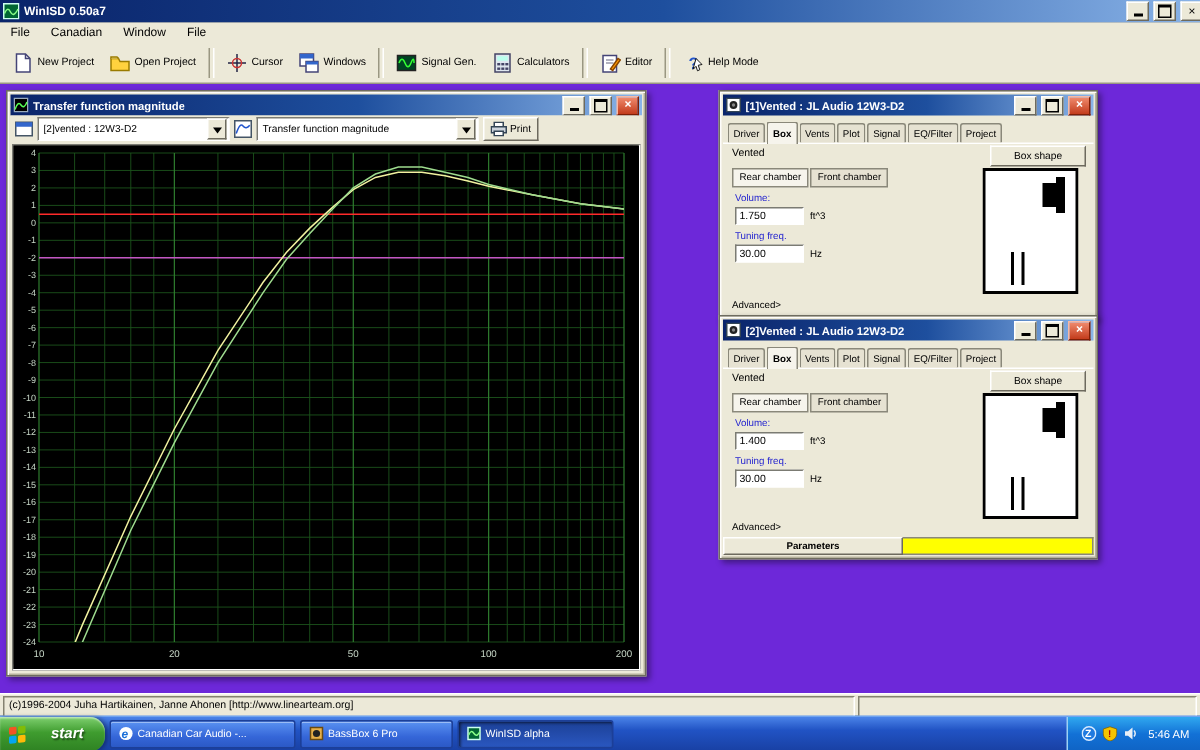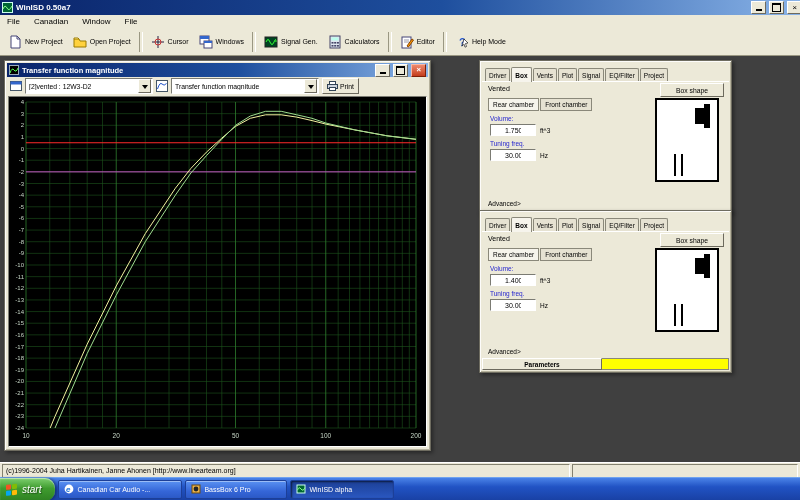--- a/index.html
+++ b/index.html
@@ -22,24 +22,24 @@
   .dd{width:11px;height:12px;margin-left:3px;background:#ece9d8;border:1px solid;border-color:#fff #6d6a5e #6d6a5e #fff;display:flex;align-items:center;justify-content:center;flex:none;}
   .dd::after{content:"";border:3px solid transparent;border-top:4px solid #000;margin-top:4px;}
   .btn{background:#ece9d8;border:1px solid;border-color:#fff #6d6a5e #6d6a5e #fff;font-size:6.8px;display:inline-flex;align-items:center;justify-content:center;gap:2px;padding:0 4px;height:14px;color:#000;white-space:nowrap;}
   .chartbox{flex:1;background:#000;margin:1px;border:1px solid;border-color:#7b7b73 #fff #fff #7b7b73;overflow:hidden;}
   .tabrow{display:flex;align-items:flex-end;height:16px;padding:2px 3px 0;flex:none;border-bottom:1px solid #fff;}
   .tab{font-size:6.5px;height:12px;display:flex;align-items:center;padding:0 3px;background:#e6e2d2;border:1px solid #8a887a;border-bottom:none;border-radius:2px 2px 0 0;margin-right:1px;white-space:nowrap;}
   .tab.active{background:#f6f4ec;height:14px;margin-bottom:-1px;font-weight:bold;}
   .ctab{font-size:6.5px;height:11px;display:flex;align-items:center;padding:0 4px;background:#e6e2d2;border:1px solid #8a887a;margin-right:1px;white-space:nowrap;}
   .ctab.active{background:#f6f4ec;}
   .flabel{color:#2525cf;font-size:6.5px;}
-  .tinput{width:46px;height:12px;font-size:7px;font-family:inherit;border:1px solid;border-color:#7b7b73 #fff #fff #7b7b73;background:#fff;padding:0 14px;color:#000;box-sizing:border-box;}
+  .tinput{width:46px;height:12px;font-size:7px;font-family:inherit;border:1px solid;border-color:#7b7b73 #fff #fff #7b7b73;background:#fff;padding:0 2px;color:#000;box-sizing:border-box;}
   .unit{font-size:6.5px;}
   .statuscell{border:1px solid;border-color:#848270 #fff #fff #848270;font-size:7px;padding:0 3px;line-height:11px;height:12px;white-space:nowrap;overflow:hidden;}
-  .startbtn{height:23px;padding:0 14px 0 5px;display:flex;align-items:center;gap:4px;color:#fff;font-weight:normal;font-style:italic;font-size:10px;background:linear-gradient(#7ed06f,#3f9c2f 45%,#2e8122);border-radius:0 10px 10px 0;box-shadow:inset 0 1px 1px rgba(255,255,255,.5),2px 0 3px rgba(0,0,0,.35);text-shadow:1px 1px 1px rgba(0,0,0,.45);flex:none;}
+  .startbtn{height:23px;padding:0 14px 0 5px;display:flex;align-items:center;gap:16px;color:#fff;font-weight:bold;font-style:italic;font-size:10px;background:linear-gradient(#7ed06f,#3f9c2f 45%,#2e8122);border-radius:0 10px 10px 0;box-shadow:inset 0 1px 1px rgba(255,255,255,.5),2px 0 3px rgba(0,0,0,.35);text-shadow:1px 1px 1px rgba(0,0,0,.45);flex:none;}
   .taskbtn{height:17px;margin-left:3px;display:flex;align-items:center;gap:3px;padding:0 5px;font-size:7px;color:#fff;background:linear-gradient(#5a92f2,#3566d8 60%,#2b59c6);border:1px solid #1c3f98;border-radius:2px;box-shadow:inset 0 1px 0 rgba(255,255,255,.4);white-space:nowrap;overflow:hidden;flex:none;}
   .taskbtn.active{background:linear-gradient(#1c4096,#2a57c0);box-shadow:inset 1px 1px 2px rgba(0,0,0,.6);}
   .tray{height:23px;display:flex;align-items:center;gap:4px;padding:0 7px 0 9px;background:linear-gradient(#30a8f0,#1271d6 50%,#0f63c4);border-left:1px solid #9cd1f5;color:#fff;flex:none;}
   svg{display:block;}
 </style>
 </head>
 <body>
 
 <div class="abs tbar" style="left:0;top:0;width:800px;height:15px;font-size:8px;">
   <svg width="11" height="11" viewBox="0 0 11 11">
@@ -135,21 +135,21 @@
   <div class="tsep"></div>
   <div class="tbtn">
     <svg width="14" height="14" viewBox="0 0 14 14">
         <text x="4" y="11" font-size="11" font-weight="bold" fill="#25c">?</text>
         <path d="M9 4 l4 4 -2.5 0.5 1 3 -1.5 0.7 -1-3 -2 2 z" fill="#fff" stroke="#000" stroke-width="0.6"></path>
       </svg>
     <span>Help Mode</span>
   </div>
 </div>
 
-<div class="abs" style="left:0;top:56px;width:800px;height:406px;background:#404040;overflow:hidden;">
+<div class="abs" style="left:0;top:56px;width:800px;height:406px;background:#6d28d9;overflow:hidden;">
 
   <div class="abs win" style="left:4px;top:4px;width:421px;height:385px;">
     <div class="tbar" style="height:14px;font-size:7.5px;flex:none;">
       <svg width="10" height="10" viewBox="0 0 10 10">
           <rect x="0.5" y="0.5" width="9" height="9" fill="#000" stroke="#9ab"></rect>
           <path d="M1 8 Q3 2 5 5 T9 3" fill="none" stroke="#5f5"></path>
         </svg>
       <span class="title">Transfer function magnitude</span>
       <span class="spacer"></span>
       <span class="cap">
@@ -286,20 +286,38 @@
           <text x="407" y="341" font-size="6.5" fill="#c8d8c8" text-anchor="middle" font-family="Liberation Sans, sans-serif">200</text>
           <line x1="17" y1="45.75" x2="407" y2="45.75" stroke="#ff2a2a" stroke-width="1"></line>
           <line x1="17" y1="74.85714285714285" x2="407" y2="74.85714285714285" stroke="#c455c4" stroke-width="1"></line>
           <polyline points="17.0,389.2 46.0,319.4 78.2,247.2 107.2,189.0 136.3,136.6 166.4,91.2 181.9,71.4 197.5,55.1 212.8,41.1 226.5,29.4 241.3,21.3 256.6,17.8 272.2,17.8 287.7,20.1 303.0,23.6 316.8,27.1 345.8,32.9 378.0,38.8 407.0,42.3" fill="none" stroke="#f2f2a0" stroke-width="1" clip-path="url(#pc)"></polyline>
           <polyline points="17.0,400.9 46.0,331.0 78.2,256.5 107.2,198.3 136.3,144.7 166.4,98.1 181.9,76.0 197.5,58.6 212.8,42.3 226.5,28.3 241.3,19.0 256.6,14.3 272.2,14.3 287.7,17.8 303.0,21.3 316.8,26.0 345.8,32.9 378.0,38.8 407.0,42.3" fill="none" stroke="#9fdc8f" stroke-width="1" clip-path="url(#pc)"></polyline>
         </svg>
     </div>
   </div>
 
   <div class="abs win" style="left:479px;top:4px;width:247px;height:147px;">
+    <div class="tbar" style="height:14px;font-size:7.5px;flex:none;">
+      <svg width="10" height="10" viewBox="0 0 10 10">
+          <rect x="0.5" y="0.5" width="9" height="9" fill="#fff" stroke="#345"></rect>
+          <circle cx="5" cy="5" r="2.6" fill="#222"></circle>
+          <circle cx="5" cy="5" r="1.1" fill="#888"></circle>
+        </svg>
+      <span class="title">[1]Vented : JL Audio 12W3-D2</span>
+      <span class="spacer"></span>
+      <span class="cap">
+          <i class="g-min"></i>
+        </span>
+      <span class="cap">
+          <i class="g-max"></i>
+        </span>
+      <span class="cap red">
+          <i class="g-x"></i>
+        </span>
+    </div>
     <div class="tabrow">
       <span class="tab">Driver</span>
       <span class="tab active">Box</span>
       <span class="tab">Vents</span>
       <span class="tab">Plot</span>
       <span class="tab">Signal</span>
       <span class="tab">EQ/Filter</span>
       <span class="tab">Project</span>
     </div>
     <div style="flex:1;position:relative;">
@@ -320,20 +338,38 @@
         <rect x="1" y="1" width="62" height="82" fill="#fff" stroke="#000" stroke-width="2"></rect>
         <rect x="40" y="10" width="9" height="16" fill="#000"></rect>
         <rect x="49" y="6" width="6" height="24" fill="#000"></rect>
         <line x1="20" y1="56" x2="20" y2="78" stroke="#000" stroke-width="2"></line>
         <line x1="27" y1="56" x2="27" y2="78" stroke="#000" stroke-width="2"></line>
       </svg>
     </div>
   </div>
 
   <div class="abs win" style="left:479px;top:154px;width:247px;height:157px;">
+    <div class="tbar" style="height:14px;font-size:7.5px;flex:none;">
+      <svg width="10" height="10" viewBox="0 0 10 10">
+          <rect x="0.5" y="0.5" width="9" height="9" fill="#fff" stroke="#345"></rect>
+          <circle cx="5" cy="5" r="2.6" fill="#222"></circle>
+          <circle cx="5" cy="5" r="1.1" fill="#888"></circle>
+        </svg>
+      <span class="title">[2]Vented : JL Audio 12W3-D2</span>
+      <span class="spacer"></span>
+      <span class="cap">
+          <i class="g-min"></i>
+        </span>
+      <span class="cap">
+          <i class="g-max"></i>
+        </span>
+      <span class="cap red">
+          <i class="g-x"></i>
+        </span>
+    </div>
     <div class="tabrow">
       <span class="tab">Driver</span>
       <span class="tab active">Box</span>
       <span class="tab">Vents</span>
       <span class="tab">Plot</span>
       <span class="tab">Signal</span>
       <span class="tab">EQ/Filter</span>
       <span class="tab">Project</span>
     </div>
     <div style="flex:1;position:relative;">
@@ -398,13 +434,28 @@
     <span>BassBox 6 Pro</span>
   </div>
   <div class="taskbtn active" style="width:92px;">
     <svg width="10" height="10" viewBox="0 0 10 10">
         <rect x="1" y="1" width="8" height="8" fill="#063" stroke="#cfe"></rect>
         <path d="M1.5 6 Q3 2 5 5 T9 3.5" fill="none" stroke="#8f8"></path>
       </svg>
     <span>WinISD alpha</span>
   </div>
   <span class="spacer"></span>
+  <div class="tray">
+    <svg width="10" height="10" viewBox="0 0 10 10">
+        <circle cx="5" cy="5" r="4.5" fill="#1f7ae0" stroke="#d6eaff"></circle>
+        <text x="2.4" y="7.6" font-size="7" font-weight="bold" fill="#fff">Z</text>
+      </svg>
+    <svg width="10" height="10" viewBox="0 0 10 10">
+        <path d="M5 0.5 L9.5 2 V5 C9.5 8 7 9.5 5 10 C3 9.5 0.5 8 0.5 5 V2 Z" fill="#f4c400" stroke="#7a5c00" stroke-width="0.5"></path>
+        <text x="3.6" y="7.4" font-size="6.5" font-weight="bold" fill="#a00">!</text>
+      </svg>
+    <svg width="10" height="10" viewBox="0 0 10 10">
+        <path d="M1 3.5 H3 L6 1 V9 L3 6.5 H1 Z" fill="#e8eef6"></path>
+        <path d="M7 3 Q8.6 5 7 7" fill="none" stroke="#e8eef6"></path>
+      </svg>
+    <span style="font-size:7.5px;margin-left:2px;">5:46 AM</span>
+  </div>
 </div>
 
 </body></html>

